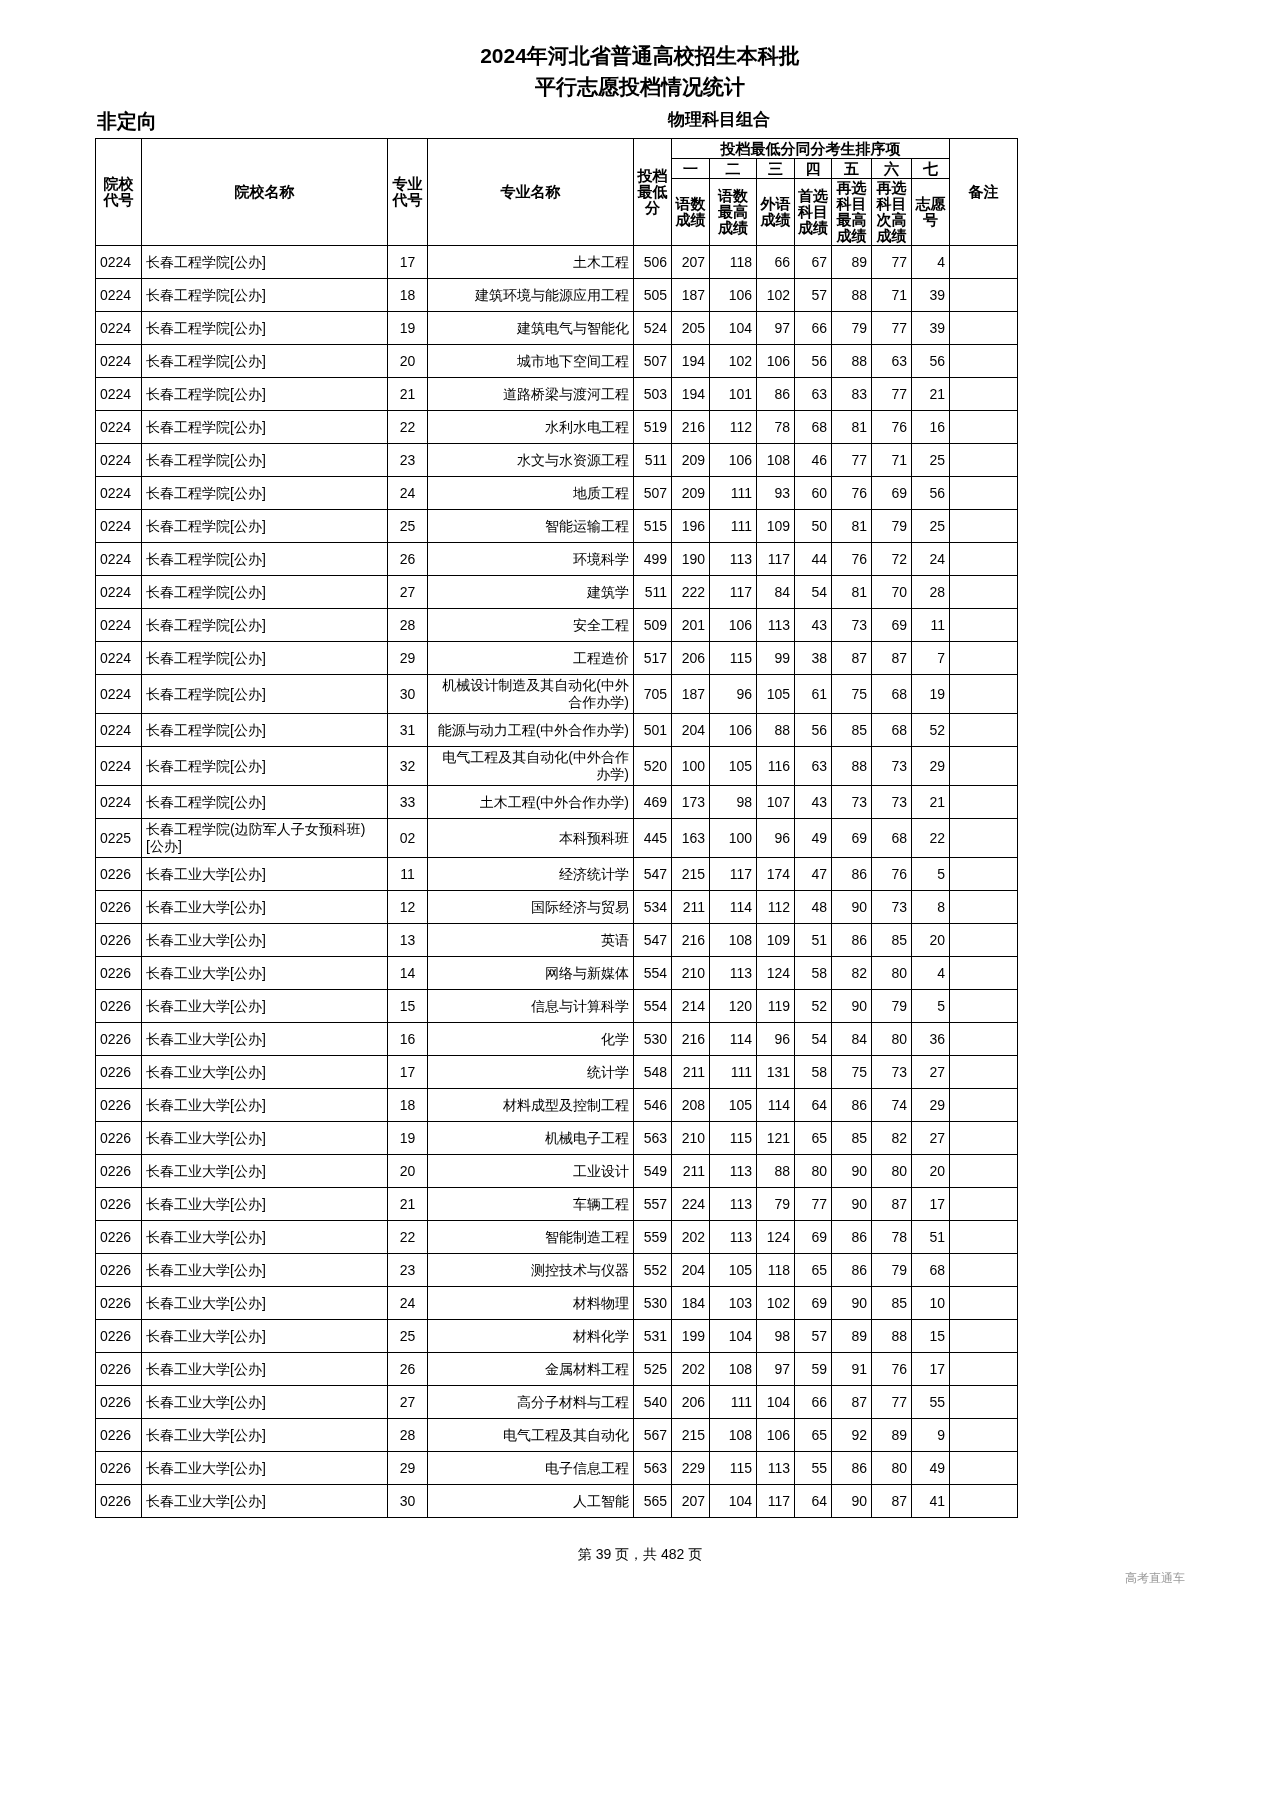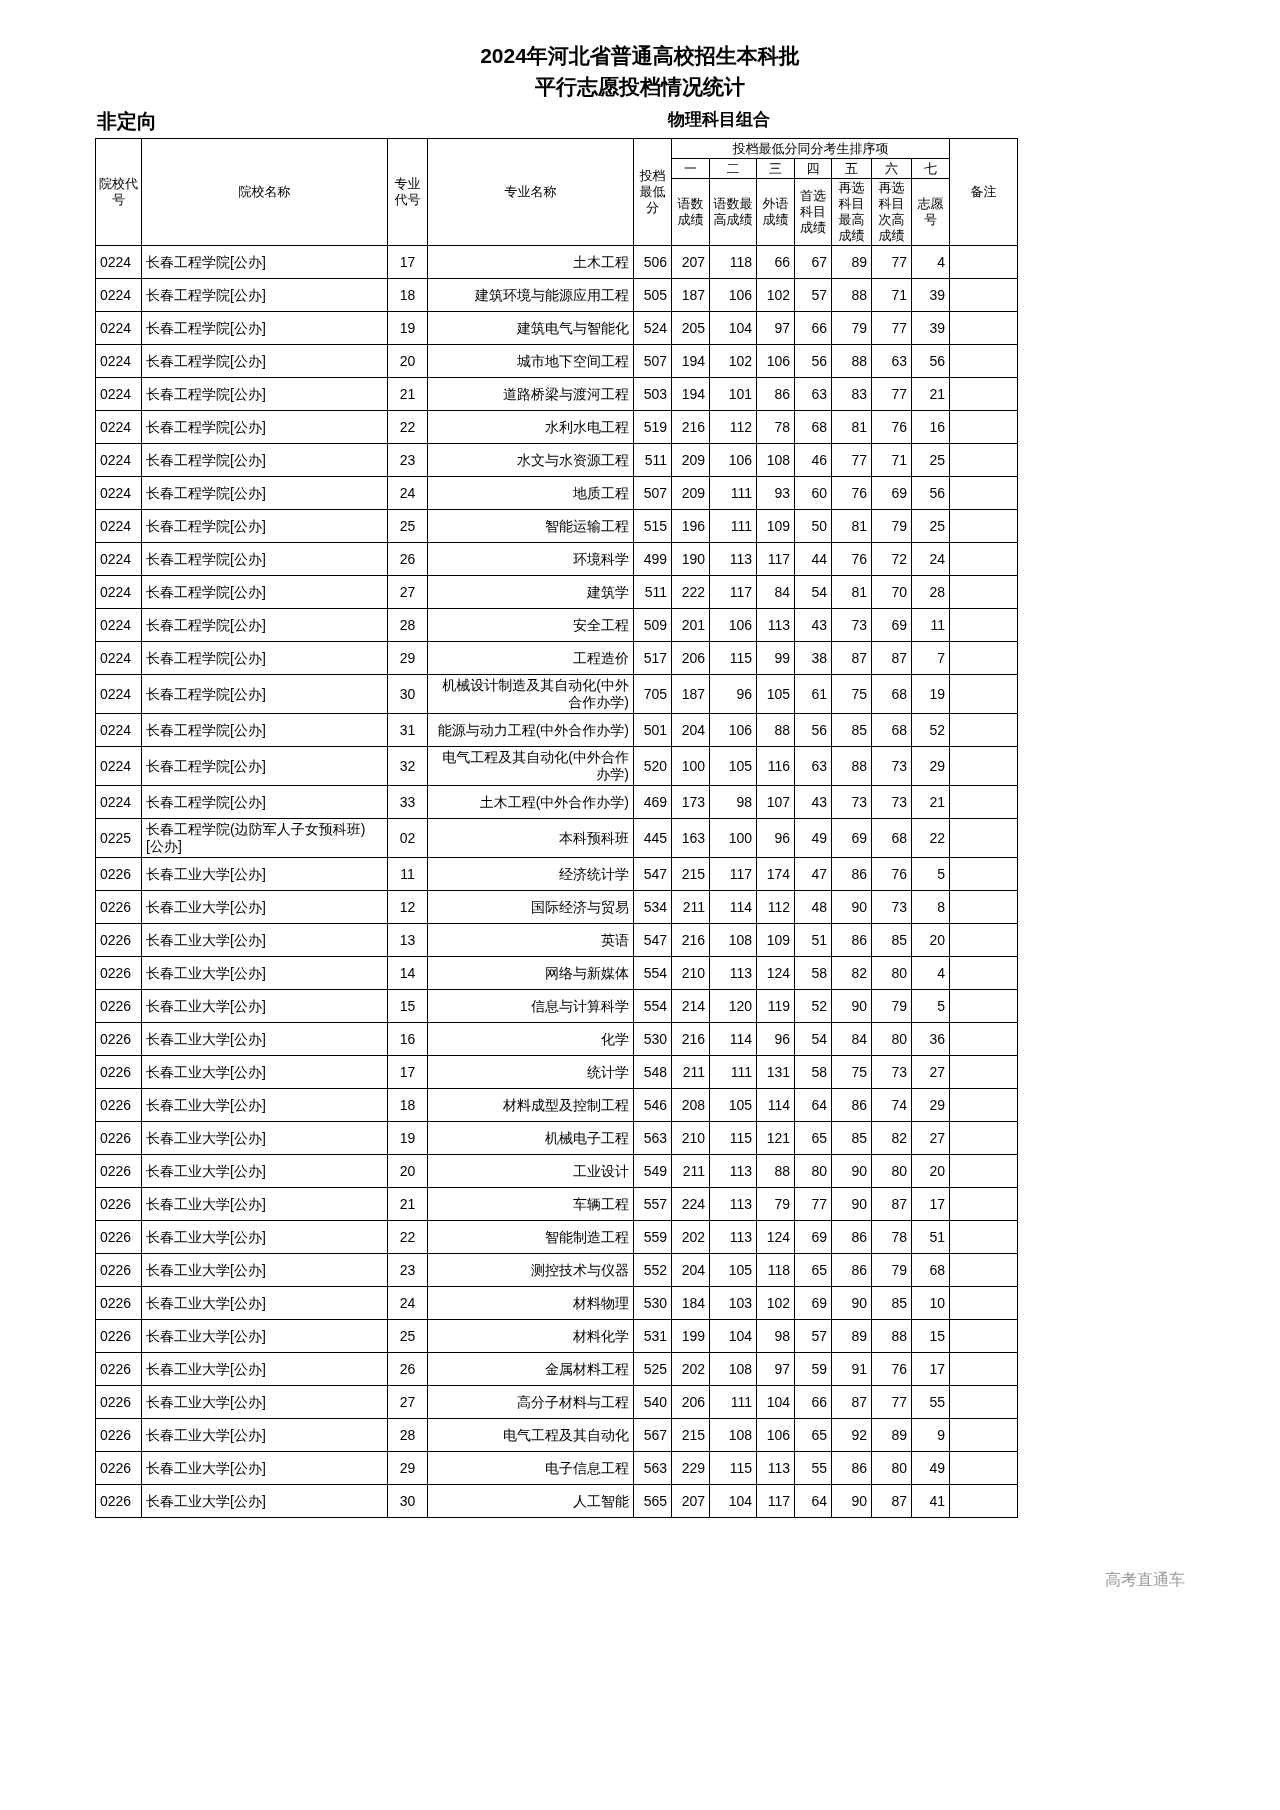--- a/index.html
+++ b/index.html
@@ -47,22 +47,22 @@
     margin-left: 95px;
     margin-top: 4px;
   }
   table.admission th, table.admission td {
     border: 1px solid #000;
     box-sizing: border-box;
     word-break: break-all;
     vertical-align: middle;
   }
   table.admission thead th {
-    font-weight: normal;
-    font-size: 13px;
+    font-weight: bold;
+    font-size: 15px;
     text-align: center;
     padding: 1px 2px;
     line-height: 16px;
   }
   table.admission thead tr.group-row th { height: 20px; }
   table.admission thead tr.num-row th { height: 20px; }
   table.admission thead tr.sub-row th { height: 66px; }
   table.admission tbody td {
     font-size: 14px;
     height: 33px;
@@ -80,21 +80,21 @@
     top: 1546px;
     left: 0;
     width: 100%;
     text-align: center;
     font-size: 14px;
   }
   .watermark {
     position: absolute;
     top: 1570px;
     right: 95px;
-    font-size: 16px;
+    font-size: 12px;
     color: #9a9a9a;
   }
 </style>
 </head>
 <body>
 
 <div class="page">
 
   <div class="title">2024年河北省普通高校招生本科批</div>
   <div class="title">平行志愿投档情况统计</div>
@@ -716,15 +716,16 @@
           <td class="num">117</td>
           <td class="num">64</td>
           <td class="num">90</td>
           <td class="num">87</td>
           <td class="num">41</td>
           <td class="remark"></td>
         </tr>
       </tbody>
   </table>
 
+  <div class="footer">第 39 页，共 482 页</div>
   <div class="watermark">高考直通车</div>
 
 </div>
 
 </body></html>

